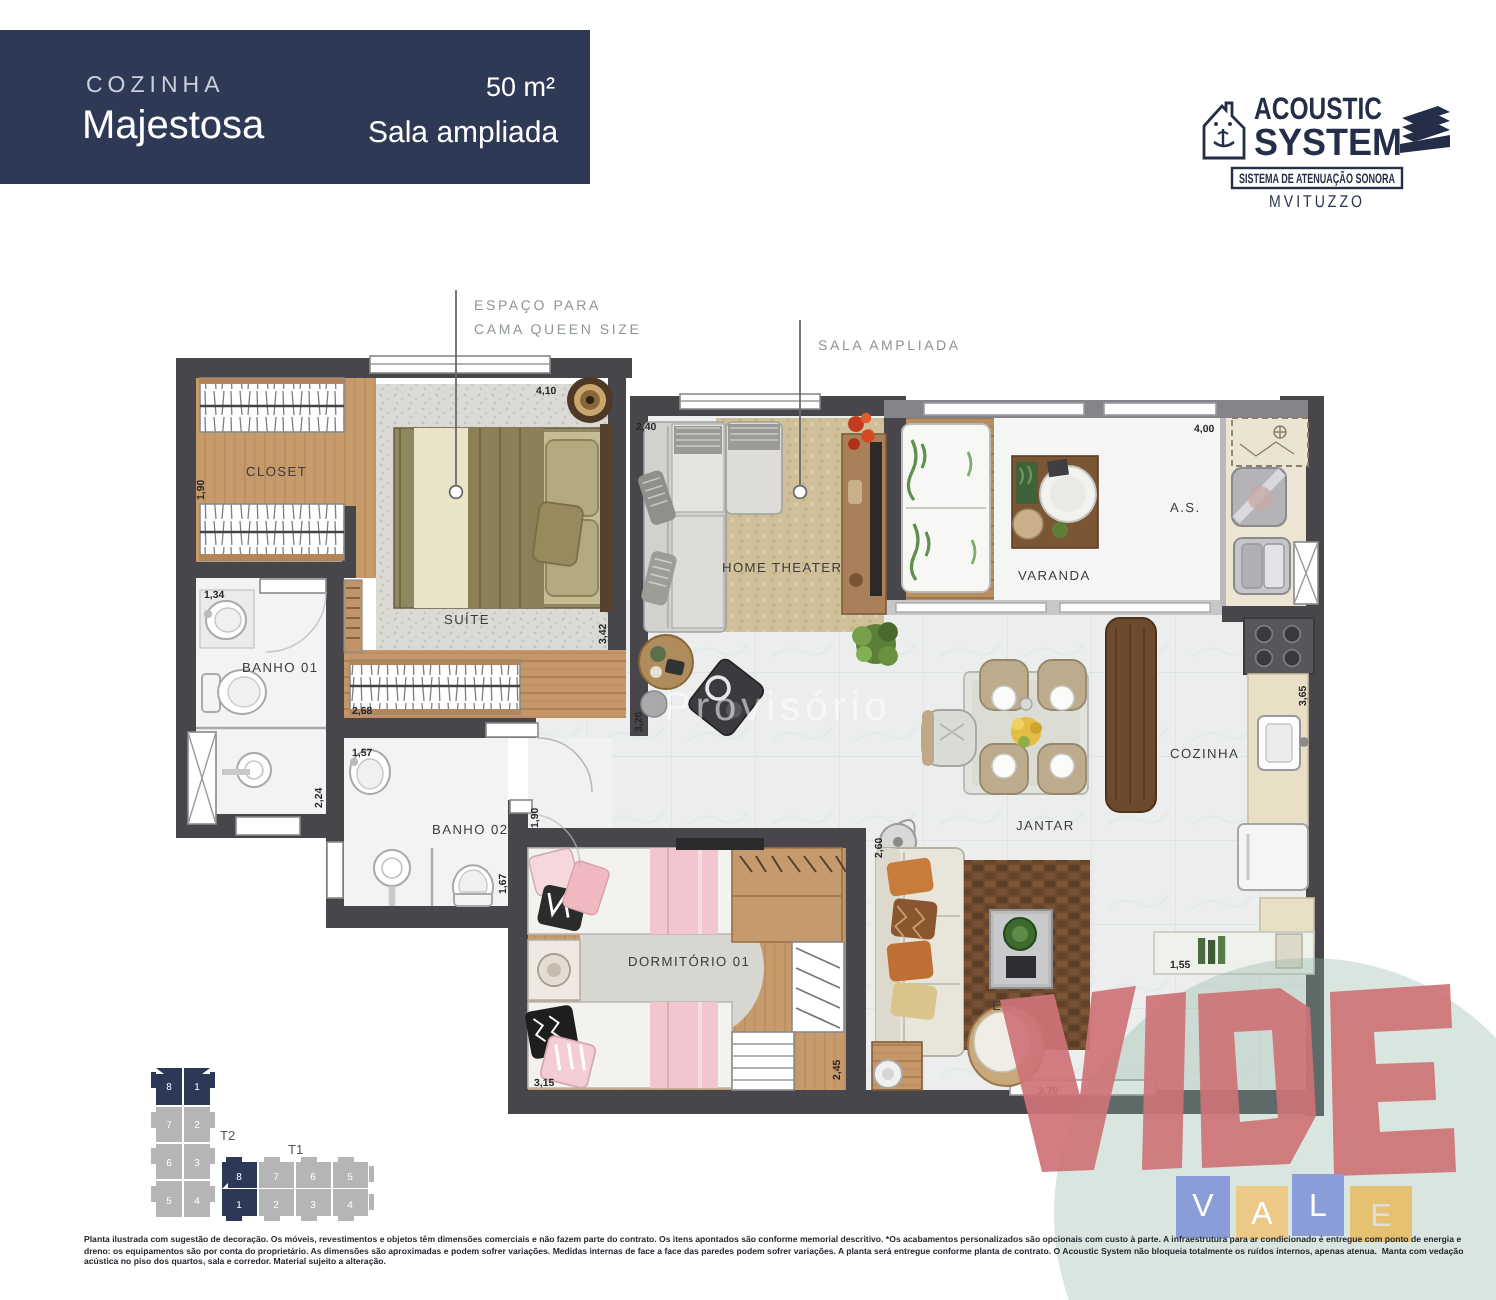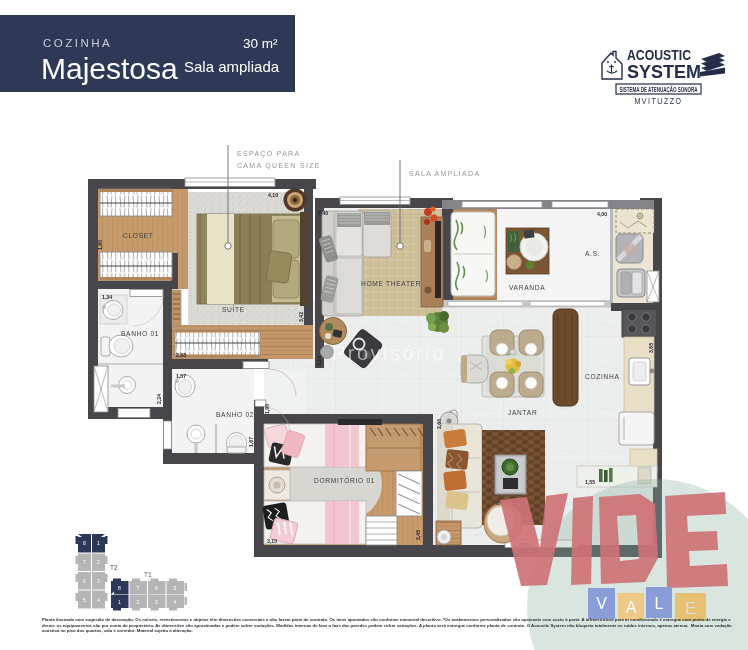--- a/index.html
+++ b/index.html
@@ -7,23 +7,23 @@
 .abs{position:absolute}
 </style>
 </head>
 <body>
 <div id="page">
 
 <div class="abs" style="left:0;top:15px;width:295px;height:77px;background:#2e3a55"></div>
 
 <div class="abs" style="left:43px;top:37px;font-size:11.5px;letter-spacing:2.5px;color:#c9cfdb">COZINHA</div>
 
-<div class="abs" style="left:41px;top:52px;font-size:30px;color:#fff;font-weight:normal">Majestosa</div>
-
-<div class="abs" style="left:243px;top:36px;font-size:13.5px;color:#fff">30 m²</div>
+<div class="abs" style="left:41px;top:52px;font-size:20px;color:#fff;font-weight:normal">Majestosa</div>
+
+<div class="abs" style="left:243px;top:36px;font-size:13.5px;color:#fff">50 m²</div>
 
 <div class="abs" style="left:184px;top:58px;font-size:15px;color:#fff">Sala ampliada</div>
 
 <svg class="abs" style="left:592px;top:40px" width="140" height="70" viewBox="0 0 140 70">
 
   <g stroke="#252e49" fill="none" stroke-width="1.4">
     <path d="M10 23 L19 13 L21 15 L21 11.5 L24 11.5 L24 18 L30 24 L30 39 L10 39 Z"></path>
     <circle cx="16" cy="22" r="1" fill="#252e49" stroke="none"></circle>
     <circle cx="23" cy="22" r="1" fill="#252e49" stroke="none"></circle>
     <path d="M15 31 q5 4 10 0" stroke-width="1.2"></path>

